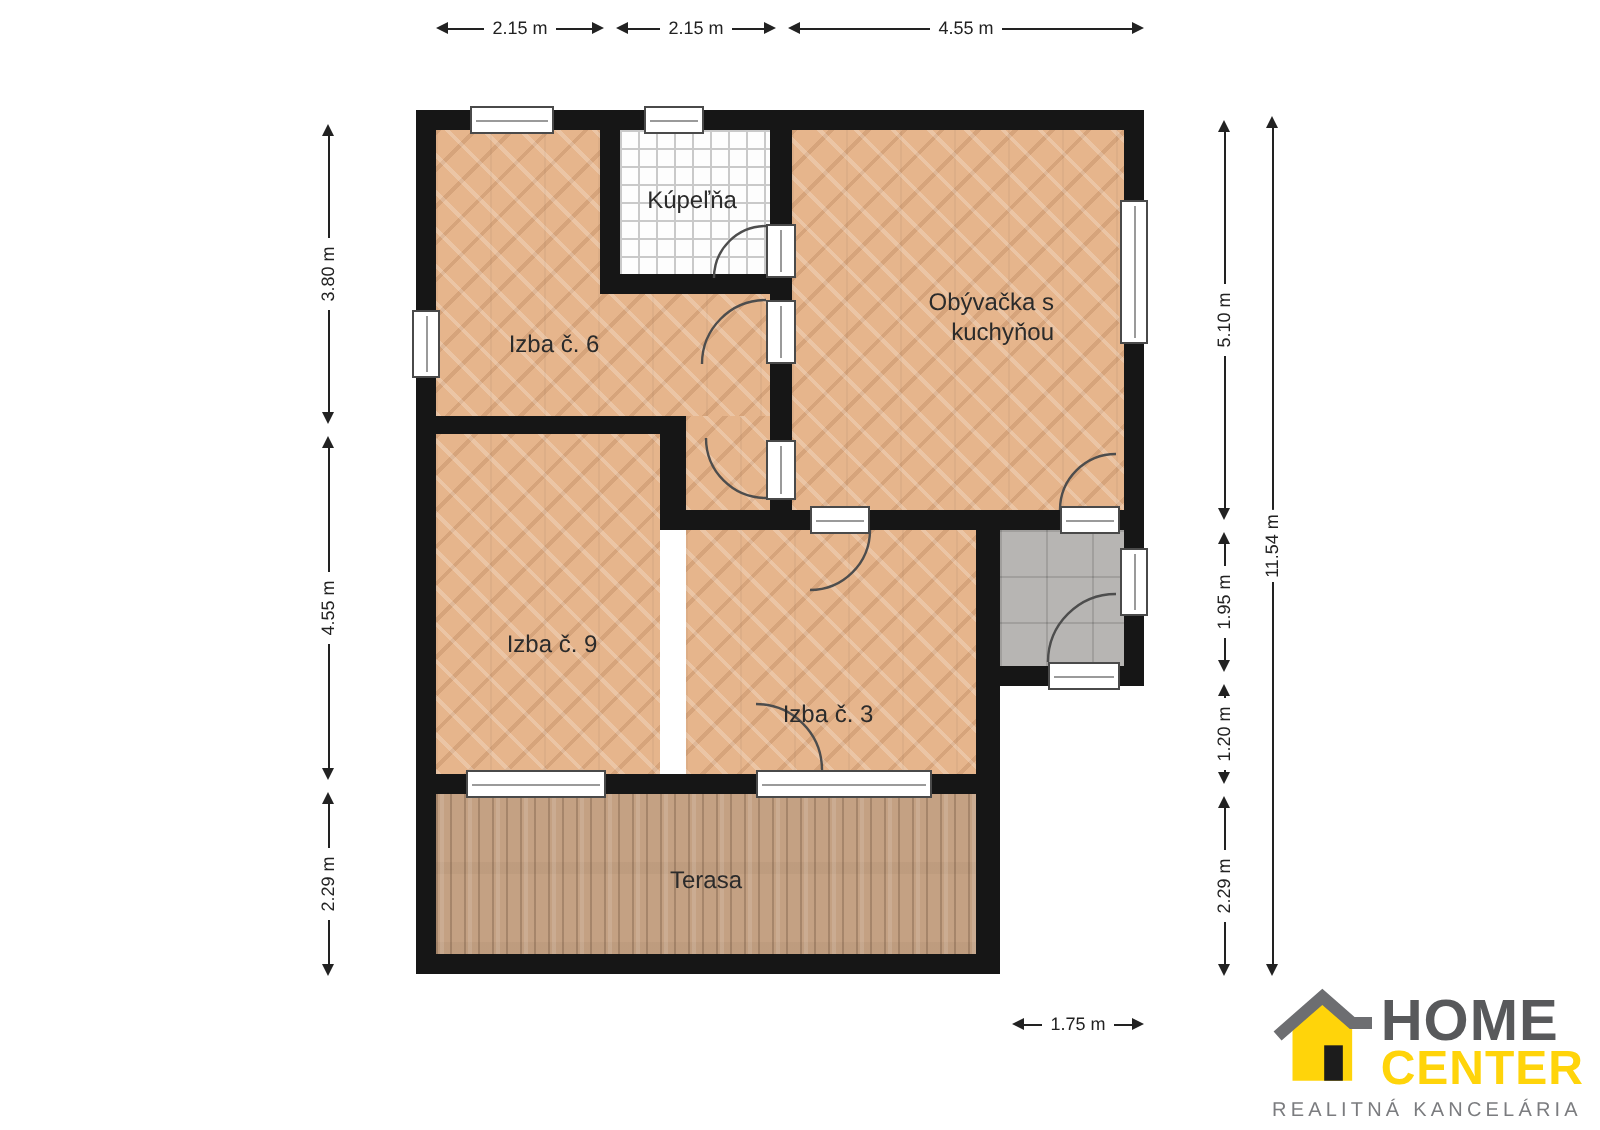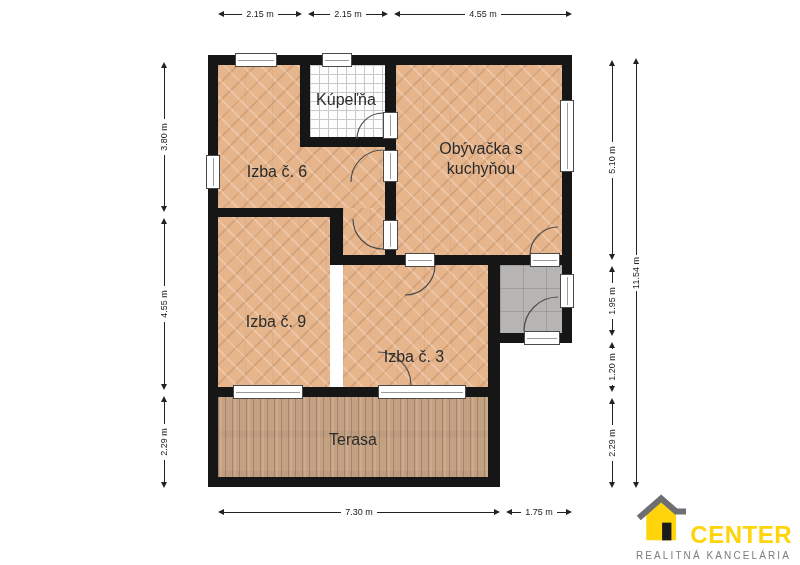--- a/index.html
+++ b/index.html
@@ -26,23 +26,23 @@
                      linear-gradient(90deg, rgba(0,0,0,.12) 1px, transparent 1px);
     background-size:23px 23px;}
   
   .wall{background:#161616;}
   
   .win{background:#fff;border:1px solid #4a4a4a;box-sizing:border-box;}
   .win:after{content:"";position:absolute;background:#9a9a9a;}
   .win-h:after{left:2px;right:2px;top:50%;height:1px;margin-top:-0.5px;}
   .win-v:after{top:2px;bottom:2px;left:50%;width:1px;margin-left:-0.5px;}
   
-  .room-label{position:absolute;transform:translate(-50%,-50%);font-size:16px;color:#2b2b2b;
+  .room-label{position:absolute;transform:translate(-50%,-50%);font-size:12px;color:#2b2b2b;
               white-space:nowrap;text-align:center;}
-  .room-label.wrap{white-space:normal;width:92px;line-height:1.25;}
+  .room-label.wrap{white-space:normal;width:92px;line-height:1.25;text-align:right;}
   
   .dim-h{position:absolute;display:flex;align-items:center;height:12px;color:#222;}
   .dim-h .ln{flex:1;height:0;border-top:1px solid #222;min-width:0;}
   .dim-h .lbl{padding:0 4px;font-size:9px;line-height:12px;white-space:nowrap;background:#fff;}
   .ar-l{width:0;height:0;border-top:3px solid transparent;border-bottom:3px solid transparent;
         border-right:6px solid #222;}
   .ar-r{width:0;height:0;border-top:3px solid transparent;border-bottom:3px solid transparent;
         border-left:6px solid #222;}
   .dim-v{position:absolute;display:flex;flex-direction:column;align-items:center;width:12px;color:#222;}
   .dim-v .ln{flex:1;width:0;border-left:1px solid #222;min-height:0;}
@@ -217,42 +217,36 @@
   <div class="dim-v" style="left:630px;top:58px;height:430px;">
     <span class="ar-u"></span>
       <span class="ln"></span>
     <span class="vlblbox">
         <span class="lbl">11.54 m</span>
       </span>
     <span class="ln"></span>
       <span class="ar-d"></span>
   </div>
 
-  <div class="dim-h" style="left:218px;top:506px;width:282px;">
-    <span class="ar-l"></span>
-      <span class="ln"></span>
-    <span class="lbl">7.30 m</span>
-    <span class="ln"></span>
-      <span class="ar-r"></span>
-  </div>
   <div class="dim-h" style="left:506px;top:506px;width:66px;">
     <span class="ar-l"></span>
       <span class="ln"></span>
     <span class="lbl">1.75 m</span>
     <span class="ln"></span>
       <span class="ar-r"></span>
   </div>
 
   <div class="logo">
     <div class="logo-top">
       <svg width="54" height="56" viewBox="0 0 54 56">
         <polygon points="11,24 27,10 43,24 43,52 11,52" fill="#ffd40a"></polygon>
         <polyline points="3,28 27,7 43,21 54,21" stroke="#6d6e71" stroke-width="6.5" fill="none"></polyline>
         <rect x="28" y="33" width="10" height="19" fill="#1c1c1c"></rect>
       </svg>
       <div class="logo-words">
+        <div class="logo-home">HOME</div>
         <div class="logo-center">CENTER</div>
       </div>
     </div>
     <div class="logo-tagline">REALITNÁ KANCELÁRIA</div>
   </div>
 
 </div>
 
 </body></html>

